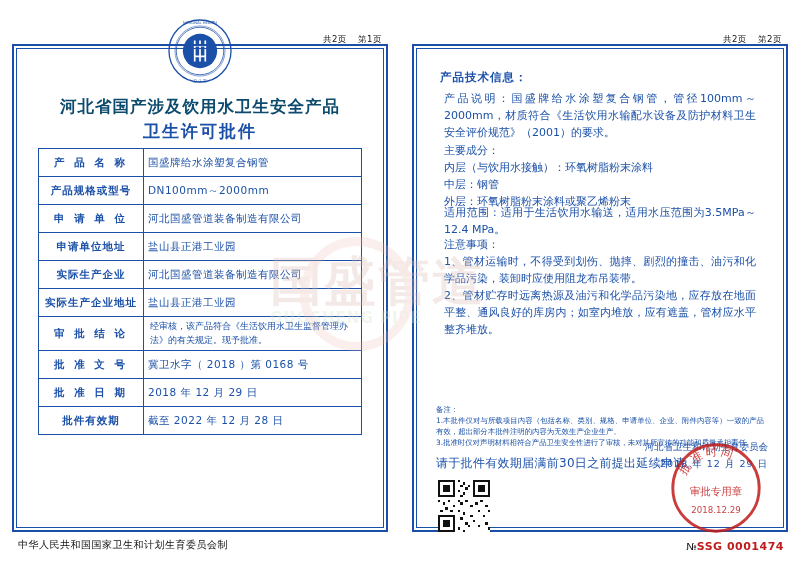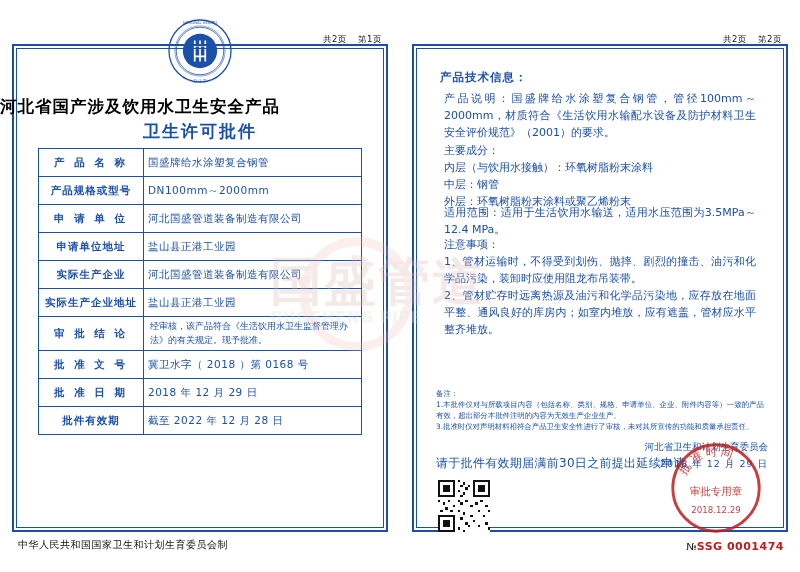--- a/index.html
+++ b/index.html
@@ -54,23 +54,24 @@
     top:18px;
     width:66px;height:66px;
   }
   .emblem svg{display:block;}
 
   
   .title-main{
     position:absolute;
     left:0;right:0;
     top:96px;
+    text-align:center;
     font-size:16.5px;
     font-weight:bold;
-    color:#000000;
+    color:#0c4a6e;
     letter-spacing:1px;
     font-family:"DejaVu Sans","Liberation Sans",sans-serif;
   }
   .title-sub{
     position:absolute;
     left:0;right:0;
     top:120px;
     text-align:center;
     font-size:17px;
     font-weight:bold;
@@ -162,21 +163,21 @@
     text-align:justify;
   }
   #blk-desc{top:90px;}
   #blk-mat{top:142px;}
   #blk-range{top:204px;}
   #blk-note{top:236px;}
   .rt-remark{
     position:absolute;
     left:36px;
     width:328px;
-    top:388px;
+    top:404px;
     font-size:7.4px;
     line-height:1.5;
     color:#1b50a8;
     text-align:justify;
   }
   .rt-extend{
     position:absolute;
     left:36px;
     top:422px;
     width:328px;

